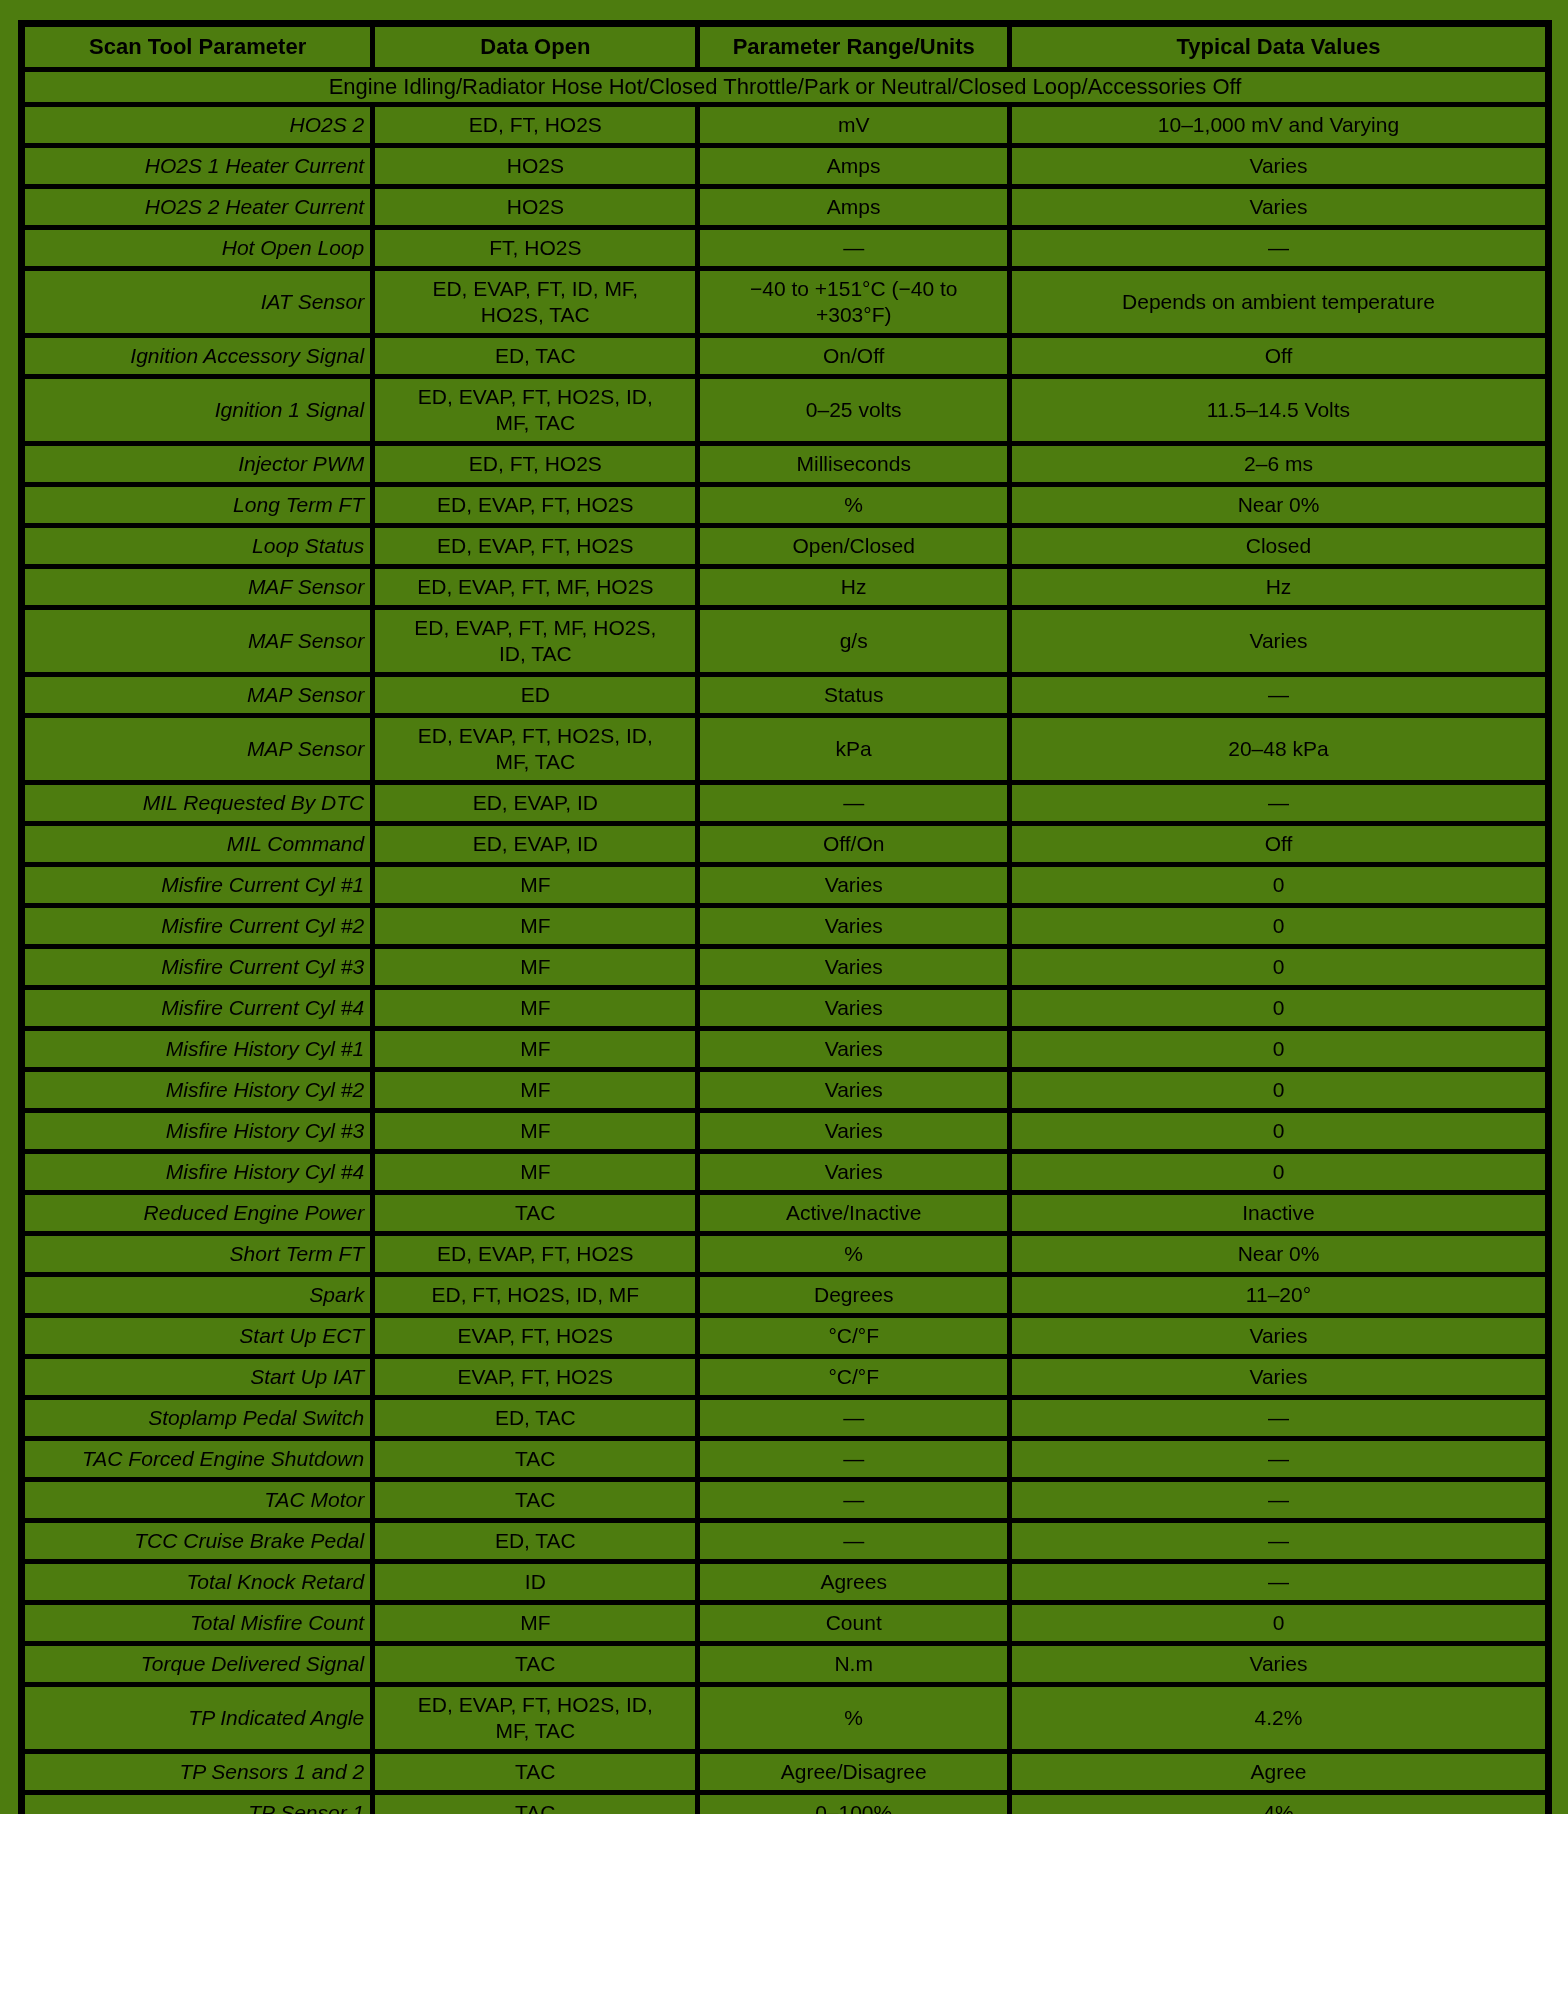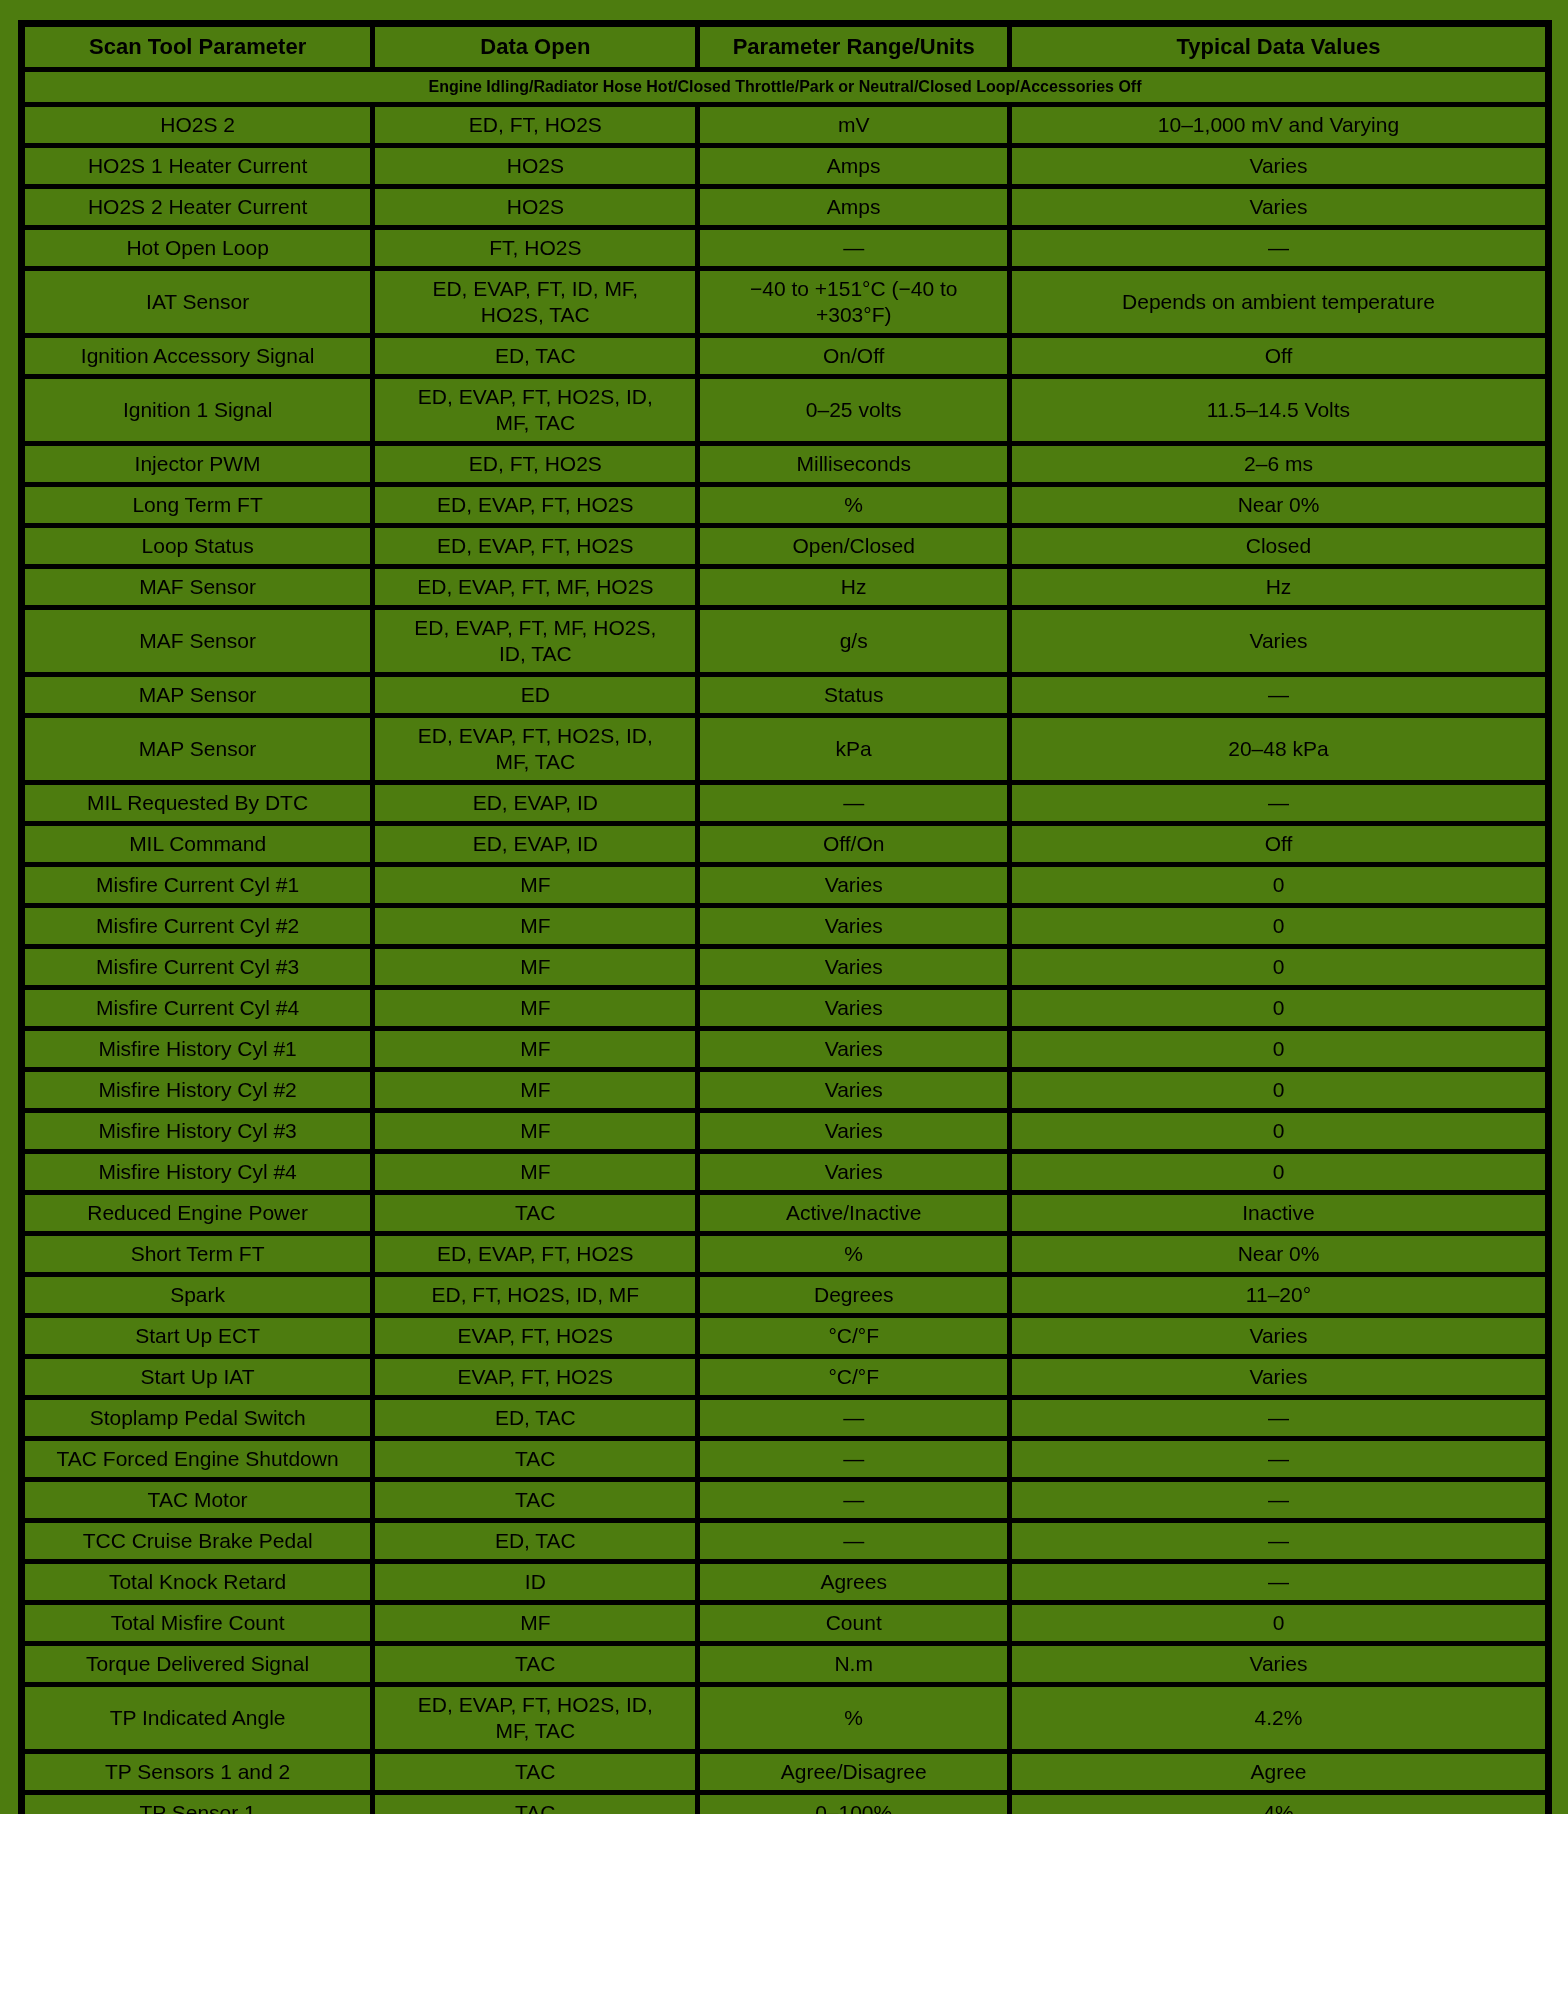--- a/index.html
+++ b/index.html
@@ -28,35 +28,36 @@
     overflow: hidden;
   }
   thead th.colhead {
     font-size: 22px;
     font-weight: bold;
     text-align: center;
     padding: 8px 4px;
     line-height: 24px;
   }
   td.cond {
-    font-size: 16px;
-    font-weight: bold;
+    font-size: 22px;
+    font-weight: normal;
     text-align: center;
     padding: 3px 4px;
     line-height: 24px;
   }
   tbody td {
     font-size: 21px;
     line-height: 26px;
     padding: 5px 6px;
     white-space: pre-line;
   }
   td.param {
-    text-align: center;
+    text-align: right;
     padding-left: 6px;
+    font-style: italic;
   }
   td.center {
     text-align: center;
   }
 </style>
 </head>
 <body>
 
 <div class="page">
   <table class="scan-table">

